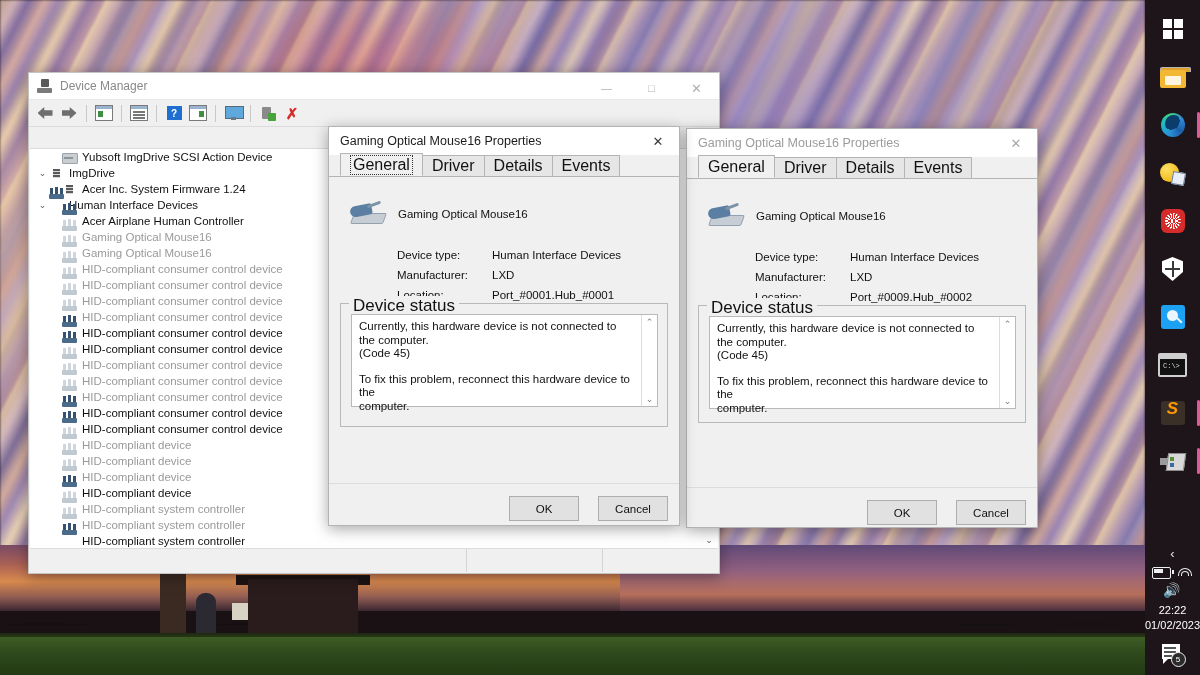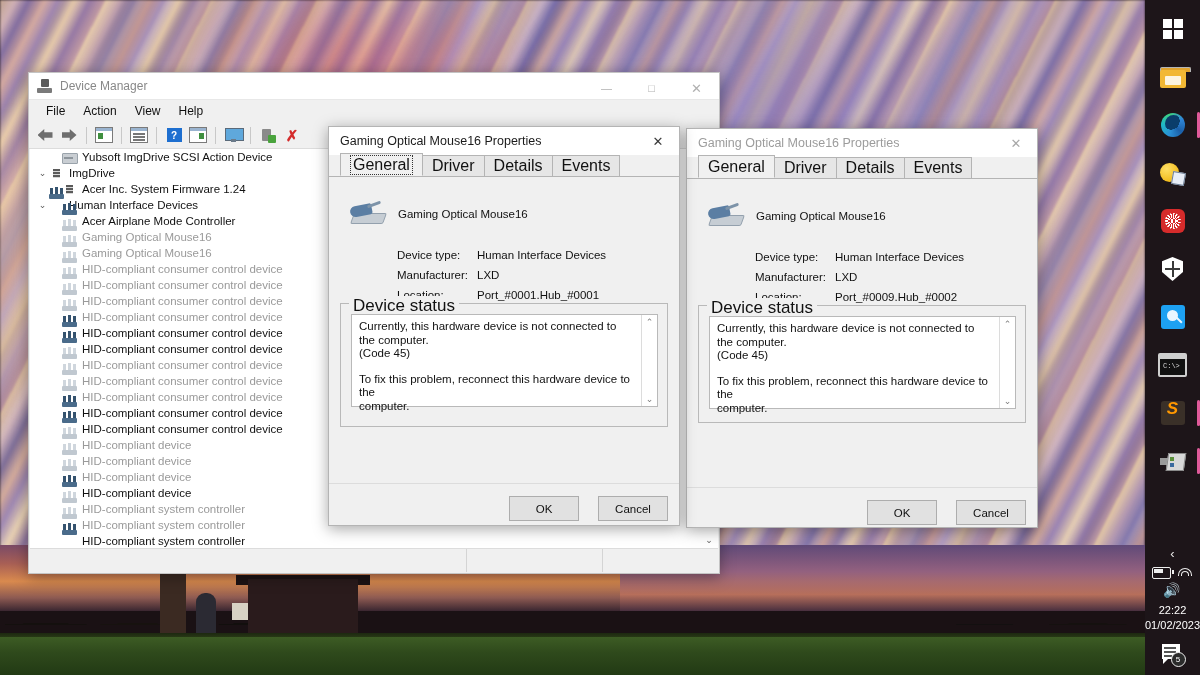--- a/index.html
+++ b/index.html
@@ -203,21 +203,21 @@
   .dev-head{display:flex;align-items:flex-start;padding-top:9px;}
   .mouse-ico{width:34px;height:24px;margin-left:10px;margin-right:14px;position:relative;flex:0 0 auto;}
   .mouse-ico .pad{position:absolute;left:2px;top:11px;width:31px;height:9px;background:#c6cdd4;
     border:1px solid #93a0ad;border-radius:2px;transform:skewX(-20deg);}
   .mouse-ico .body{position:absolute;left:0;top:3px;width:22px;height:11px;background:#5b7ea3;
     border-radius:8px 3px 3px 8px;transform:rotate(-11deg);}
   .mouse-ico .tail{position:absolute;left:17px;top:1px;width:14px;height:3px;background:#7d93a8;transform:rotate(-20deg);border-radius:2px;}
   .dev-name{font-size:11.5px;color:#111;padding-top:6px;}
   .fields{margin-left:57px;margin-top:19px;}
   .frow{display:flex;font-size:11.5px;color:#111;height:20px;align-items:center;}
-  .flbl{width:80px;flex:0 0 auto;}
+  .flbl{width:95px;flex:0 0 auto;}
   .group{position:absolute;left:11px;right:11px;top:170px;border:1px solid #b9b9b9;}
   .group-legend{position:absolute;left:8px;top:-8px;background:#f0f0f0;padding:0 4px;font-size:17px;color:#111;}
   .status-box{margin:10px 9px 10px 10px;height:91px;background:#fff;border:1px solid #b9b9b9;position:relative;}
   .status-text{padding:5px 7px;font-size:11.5px;color:#111;line-height:13.5px;width:calc(100% - 32px);}
   .status-text p{margin:0;}
   .status-text p.gap{margin-top:12px;}
   .sb-v{position:absolute;right:0;top:0;bottom:0;width:15px;background:#fff;border-left:1px solid #dcdcdc;}
   .sb-v .up,.sb-v .dn{position:absolute;left:0;width:15px;height:14px;display:flex;align-items:center;justify-content:center;color:#7a7a7a;font-size:9px;}
   .sb-v .up{top:0;} .sb-v .dn{bottom:0;}
   .dlg-footer{position:absolute;right:11px;display:flex;gap:19px;}
@@ -338,26 +338,20 @@
         <div class="s"></div>
       </div>
     <span class="title-txt">Device Manager</span>
     <div class="win-btns">
       <div class="win-btn">—</div>
       <div class="win-btn">□</div>
       <div class="win-btn close">✕</div>
     </div>
   </div>
 
-  <div class="menubar">
-    <div class="menu-item">File</div>
-    <div class="menu-item">Action</div>
-    <div class="menu-item">View</div>
-    <div class="menu-item">Help</div>
-  </div>
 
   <div class="toolbar">
     <div class="tbtn">
         <div class="arrow-l"></div>
       </div>
     <div class="tbtn">
         <div class="arrow-r"></div>
       </div>
     <div class="tb-sep"></div>
     <div class="tbtn">
@@ -422,21 +416,21 @@
         <div class="trow dark">
           <span style="width: 6px; flex: 0 0 auto;"></span>
           <span class="twist">⌄</span>
           <span class="dev-ico"><span class="ico-hid"><span class="base"></span><span class="l1"></span><span class="l2"></span><span class="l3"></span></span></span>
           <span class="tlbl">Human Interface Devices</span>
         </div>
         <div class="trow dark">
           <span style="width: 19px; flex: 0 0 auto;"></span>
           <span class="twist"></span>
           <span class="dev-ico"><span class="ico-hid"><span class="base"></span><span class="l1"></span><span class="l2"></span><span class="l3"></span></span></span>
-          <span class="tlbl">Acer Airplane Mode Controller</span>
+          <span class="tlbl">Acer Airplane Human Controller</span>
         </div>
         <div class="trow dim">
           <span style="width: 19px; flex: 0 0 auto;"></span>
           <span class="twist"></span>
           <span class="dev-ico"><span class="ico-hid"><span class="base"></span><span class="l1"></span><span class="l2"></span><span class="l3"></span></span></span>
           <span class="tlbl">Gaming Optical Mouse16</span>
         </div>
         <div class="trow dim">
           <span style="width: 19px; flex: 0 0 auto;"></span>
           <span class="twist"></span>

